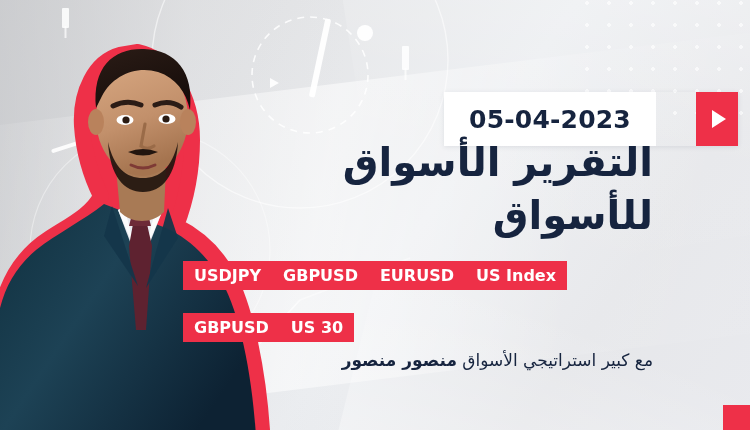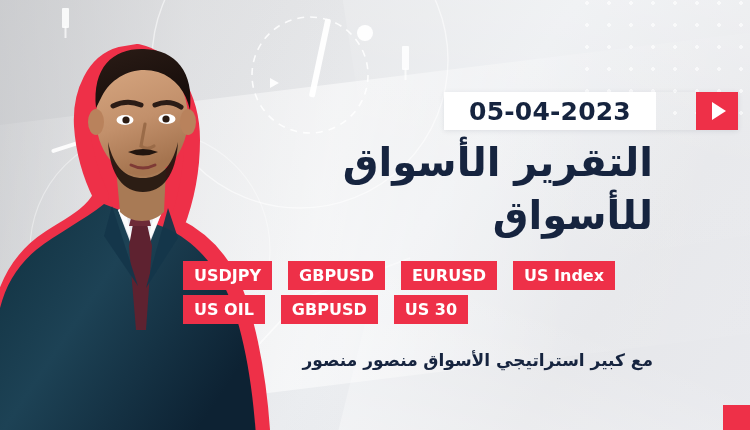--- a/index.html
+++ b/index.html
@@ -83,21 +83,21 @@
     width: 330px;
     height: 430px;
   }
   .subject svg { display:block; width:100%; height:100%; }
 
   
   .date-badge {
     position: absolute;
     left: 444px;
     top: 92px;
-    height: 38px;
+    height: 54px;
     display: flex;
     align-items: stretch;
     box-shadow: 0 1px 5px rgba(40,50,70,0.10);
     gap: 40px;
   }
   .date-badge .date-text {
     background: #ffffff;
     color: #16243f;
     font-size: 25px;
     font-weight: bold;
@@ -153,22 +153,22 @@
     position: absolute;
     right: 97px;
     top: 261px;
     width: 470px;
     direction: rtl;
   }
   .badge-row {
     display: flex;
     flex-direction: row-reverse;
     justify-content: flex-start;
-    gap: 16px;
-    margin-bottom: 5px;
+    gap: 0;
+    margin-bottom: 23px;
   }
   .badge {
     background: #ee3048;
     color: #ffffff;
     font-size: 16px;
     font-weight: bold;
     height: 29px;
     line-height: 29px;
     padding: 0 11px;
     white-space: nowrap;
@@ -179,21 +179,21 @@
   .byline {
     position: absolute;
     right: 97px;
     top: 350px;
     direction: rtl;
     text-align: right;
     color: #16243f;
     font-size: 17px;
     white-space: nowrap;
   }
-  .byline .prefix { font-weight: bold; }
+  .byline .prefix { font-weight: normal; }
   .byline .name { font-weight: bold; }
 
   
   .corner-square {
     position: absolute;
     right: 0;
     bottom: 0;
     width: 27px;
     height: 25px;
     background: #ee3048;
@@ -324,21 +324,20 @@
   </div>
 
   <div class="badges">
     <div class="badge-row">
       <span class="badge">USDJPY</span>
       <span class="badge">GBPUSD</span>
       <span class="badge">EURUSD</span>
       <span class="badge">US Index</span>
     </div>
     <div class="badge-row">
-      <span class="badge">US OIL</span>
       <span class="badge">GBPUSD</span>
       <span class="badge">US 30</span>
     </div>
   </div>
 
   <div class="byline">
     <span class="prefix">مع كبير استراتيجي الأسواق</span>
     <span class="name">منصور منصور</span>
   </div>
 

